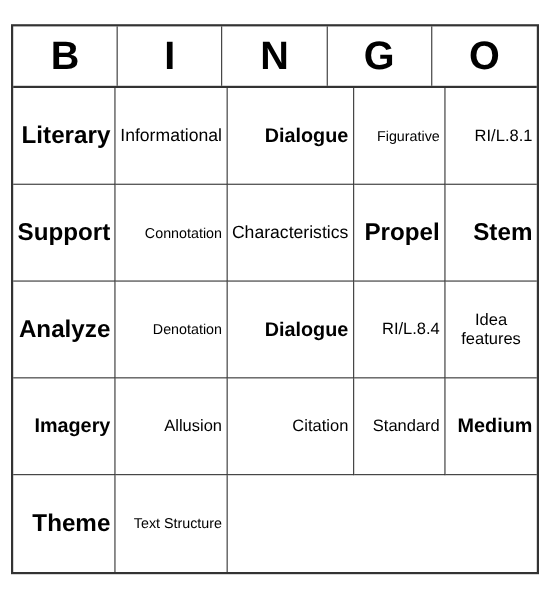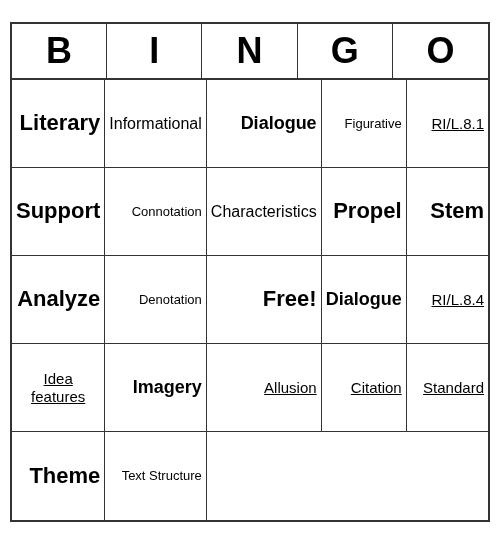--- a/index.html
+++ b/index.html
@@ -65,21 +65,20 @@
       font-weight: bold;
     }
     .size-small {
       font-size: 13px;
     }
     .size-xsmall {
       font-size: 16px;
     }
     .size-normal {
       font-size: 15px;
-      text-decoration: underline;
     }
   </style>
 </head>
 <body>
 
 <div class="bingo-card">
   <div class="bingo-header">
   <div class="bingo-header-cell">B</div>
       <div class="bingo-header-cell">I</div>
       <div class="bingo-header-cell">N</div>
@@ -117,23 +116,20 @@
       <div class="bingo-cell">
         <span class="cell-text size-large">Stem</span>
       </div>
       <div class="bingo-cell">
         <span class="cell-text size-large">Analyze</span>
       </div>
       <div class="bingo-cell">
         <span class="cell-text size-small">Denotation</span>
       </div>
       <div class="bingo-cell">
-        <span class="cell-text size-large">Free!</span>
-      </div>
-      <div class="bingo-cell">
         <span class="cell-text size-medium">Dialogue</span>
       </div>
       <div class="bingo-cell">
         <span class="cell-text size-normal">RI/L.8.4</span>
       </div>
       <div class="bingo-cell">
         <span class="cell-text size-normal">Idea features</span>
       </div>
       <div class="bingo-cell">
         <span class="cell-text size-medium">Imagery</span>
@@ -141,19 +137,22 @@
       <div class="bingo-cell">
         <span class="cell-text size-normal">Allusion</span>
       </div>
       <div class="bingo-cell">
         <span class="cell-text size-normal">Citation</span>
       </div>
       <div class="bingo-cell">
         <span class="cell-text size-normal">Standard</span>
       </div>
       <div class="bingo-cell">
+        <span class="cell-text size-medium">Medium</span>
+      </div>
+      <div class="bingo-cell">
         <span class="cell-text size-large">Theme</span>
       </div>
       <div class="bingo-cell">
         <span class="cell-text size-small">Text Structure</span>
       </div>
     </div>
 </div>
 
 </body></html>

